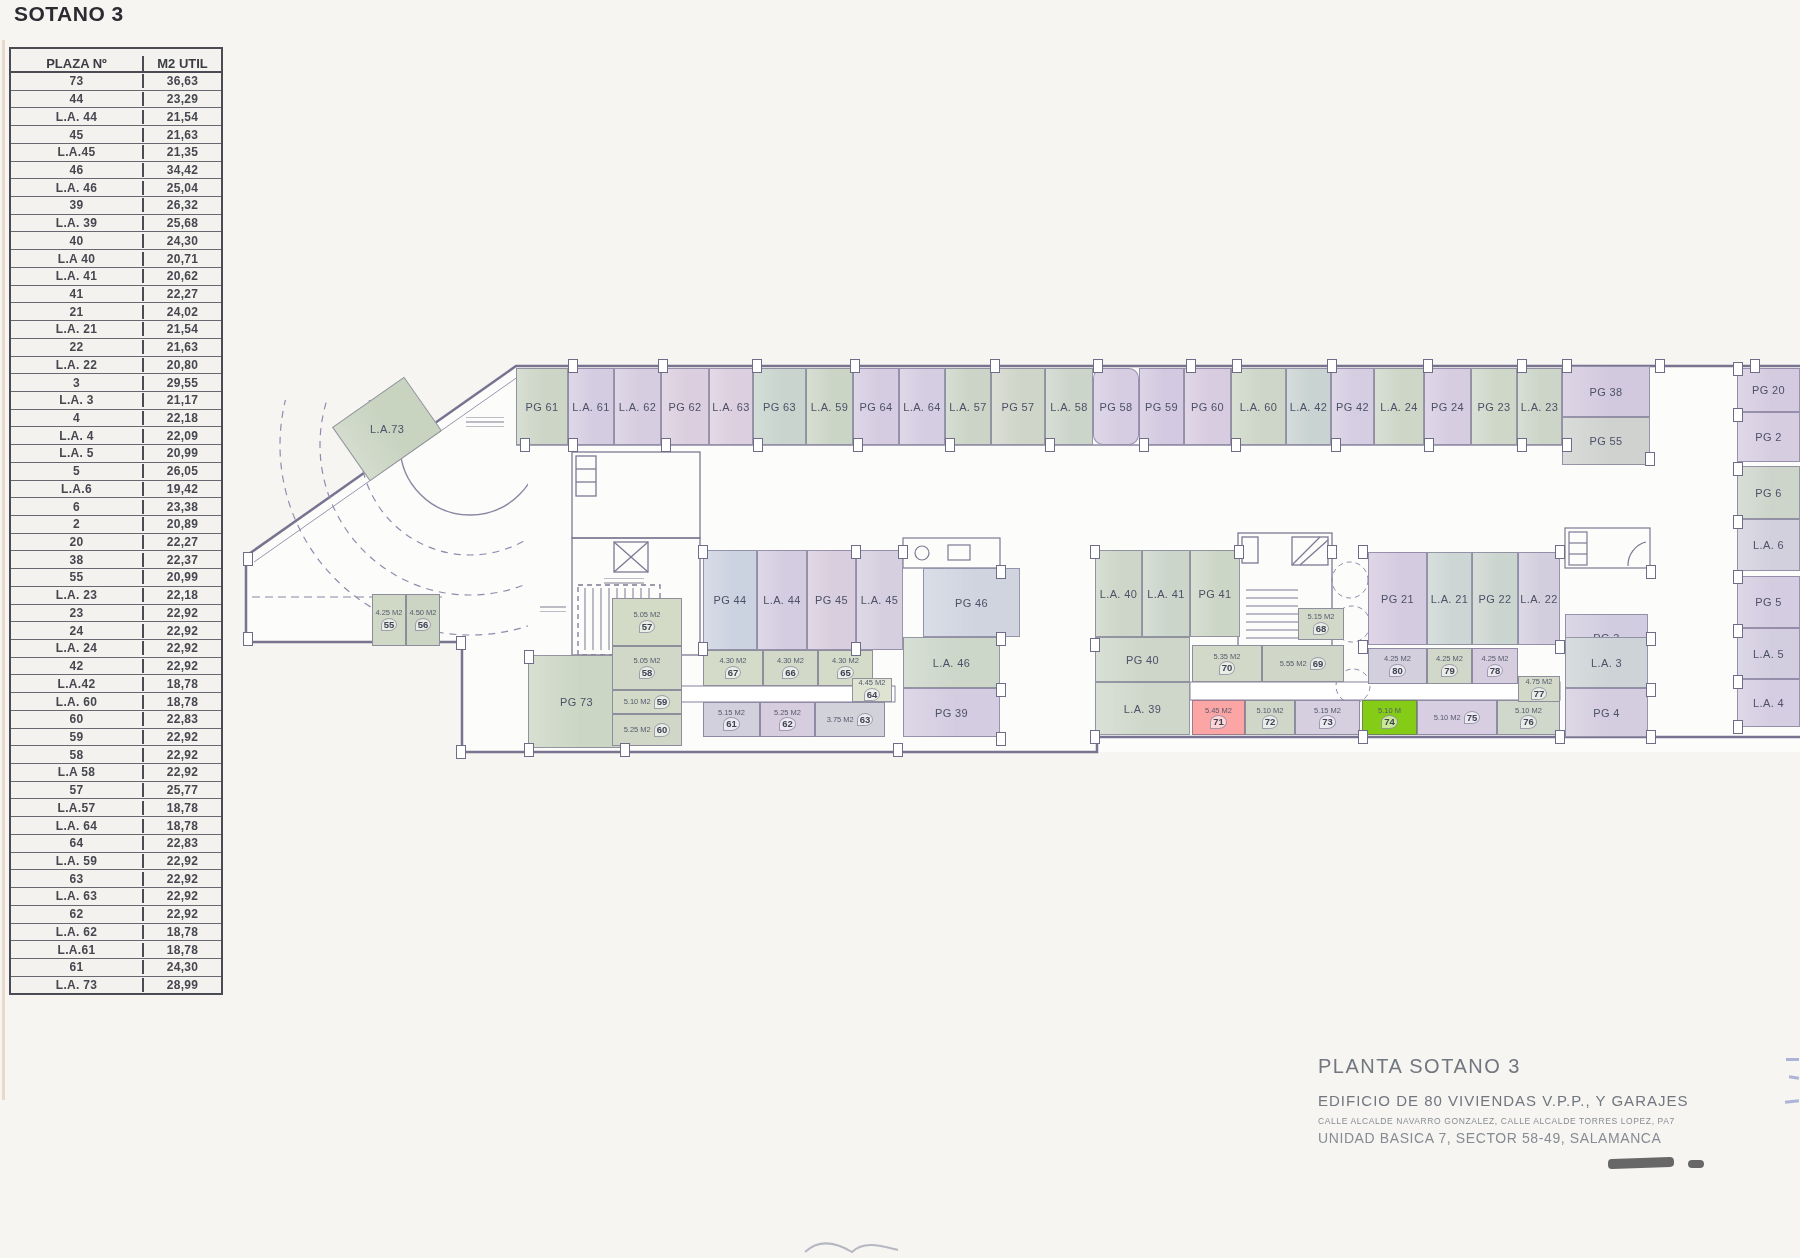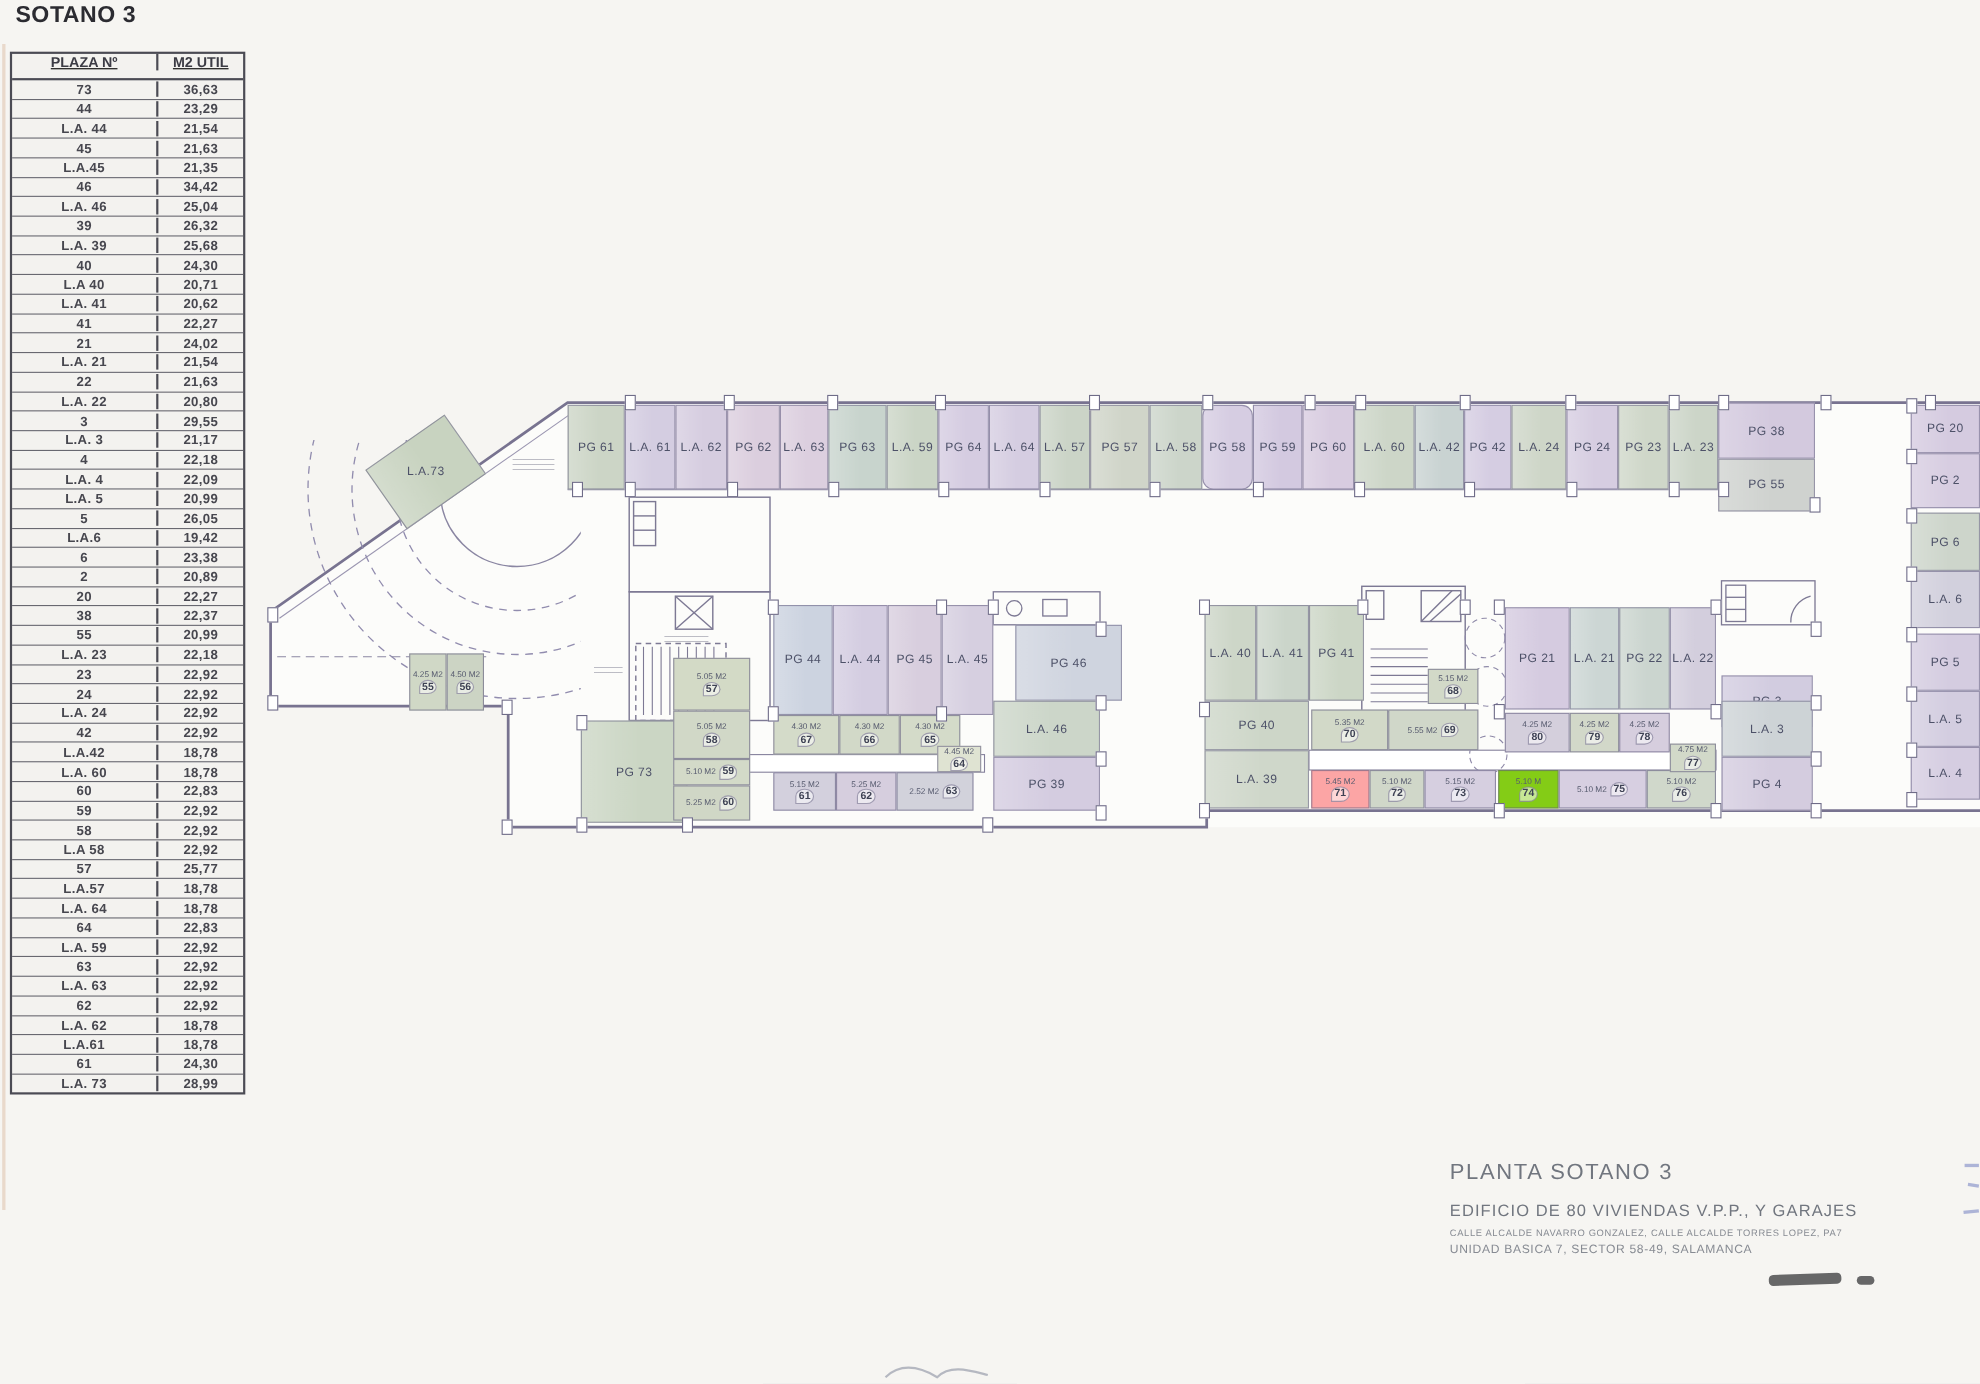--- a/index.html
+++ b/index.html
@@ -4,21 +4,21 @@
 <style>
   html,body{margin:0;padding:0;background:#e8e8e6;}
   #stage{position:relative;width:1800px;height:1258px;background:#f6f5f2;overflow:hidden;
          font-family:"Liberation Sans",sans-serif;}
   
   #scan-edge{position:absolute;left:2px;top:40px;width:3px;height:1060px;background:#d9b79b;opacity:.45;}
   
   #page-title{position:absolute;left:14px;top:2px;font-size:21px;font-weight:800;color:#2b2b31;letter-spacing:.5px;}
   
   #plaza-table{position:absolute;left:9px;top:47px;width:214px;border:2px solid #4b4b54;background:#f3f2ef;box-sizing:border-box;}
-  .t-head{display:flex;height:22px;border-bottom:2px solid #4b4b54;align-items:flex-start;text-decoration:underline;}
+  .t-head{display:flex;height:22px;border-bottom:2px solid #4b4b54;align-items:flex-end;}
   .t-head .tc{font-size:13px;font-weight:800;color:#3c3c45;}
   .tc{box-sizing:border-box;text-align:center;}
   .c1{width:133px;border-right:2px solid #4b4b54;}
   .c2{flex:1;}
   .t-row{display:flex;height:16.73px;border-bottom:1px solid #686870;align-items:center;}
   .t-row:last-child{border-bottom:none;}
   .t-row .tc{font-size:12px;font-weight:700;color:#47474f;letter-spacing:.3px;}
   
   #plan-svg{position:absolute;left:0;top:0;}
   .stall{position:absolute;display:flex;align-items:center;justify-content:center;
@@ -29,21 +29,21 @@
   .store.row{flex-direction:row;gap:3px;}
   .store .area{font-size:7.5px;color:#565a6e;white-space:nowrap;line-height:1;}
   .store .tag{font-size:9.5px;font-weight:700;color:#3e4254;line-height:1;border:1px solid rgba(96,91,126,.55);
               border-radius:50% 50% 50% 0;padding:1px 2px;background:rgba(255,255,255,.55);}
   .pillar{position:absolute;width:10px;height:14px;background:#ffffff;border:1.5px solid #6f6c88;box-sizing:border-box;}
   
   #title-block{position:absolute;left:1318px;top:1055px;color:#71767f;}
   #tb-line1{font-size:20px;letter-spacing:1.5px;}
   #tb-line2{font-size:15px;letter-spacing:1px;margin-top:14px;}
   #tb-line3{font-size:8.5px;letter-spacing:.6px;margin-top:7px;color:#878b93;}
-  #tb-line4{font-size:11px;letter-spacing:.6px;margin-top:4px;color:#878b93;}
+  #tb-line4{font-size:14px;letter-spacing:.6px;margin-top:4px;color:#878b93;}
   .smudge{position:absolute;background:#4e4e50;border-radius:4px;opacity:.85;}
   .blue-mark{position:absolute;background:#8590c8;opacity:.65;}
   .micro{position:absolute;background:repeating-linear-gradient(180deg,#9a9aa8 0 1.5px,transparent 1.5px 4.5px);opacity:.65;}
 </style>
 </head>
 <body>
 
 <div id="stage">
 
   <div id="scan-edge"></div>
@@ -561,21 +561,21 @@
       </div>
       <div class="store" style="left: 703px; top: 702px; width: 57px; height: 35px; background: rgb(211, 208, 221);">
         <span class="area">5.15 M2</span>
         <span class="tag">61</span>
       </div>
       <div class="store" style="left: 760px; top: 702px; width: 55px; height: 35px; background: rgb(214, 206, 222);">
         <span class="area">5.25 M2</span>
         <span class="tag">62</span>
       </div>
       <div class="store row" style="left: 815px; top: 702px; width: 70px; height: 35px; background: rgb(210, 210, 219);">
-        <span class="area">2.52 M2</span>
+        <span class="area">3.75 M2</span>
         <span class="tag">63</span>
       </div>
       <div class="store" style="left: 1298px; top: 608px; width: 46px; height: 32px; background: rgb(210, 217, 200);">
         <span class="area">5.15 M2</span>
         <span class="tag">68</span>
       </div>
       <div class="store" style="left: 1192px; top: 645px; width: 70px; height: 37px; background: rgb(210, 217, 200);">
         <span class="area">5.35 M2</span>
         <span class="tag">70</span>
       </div>

